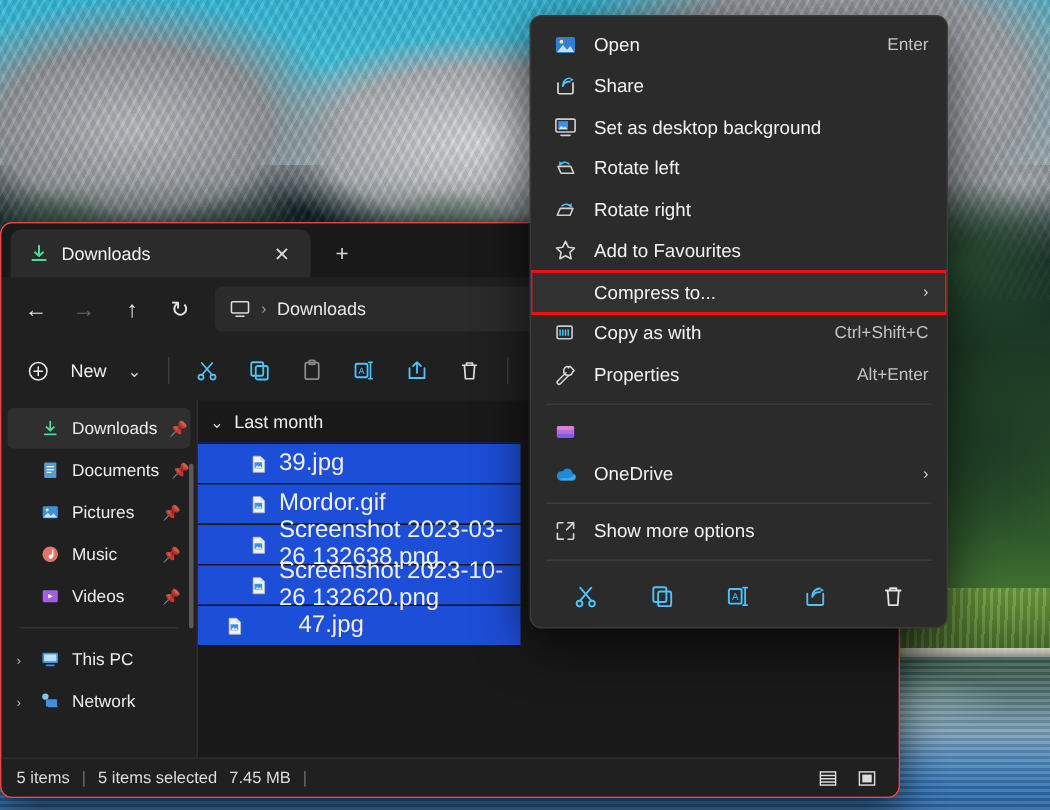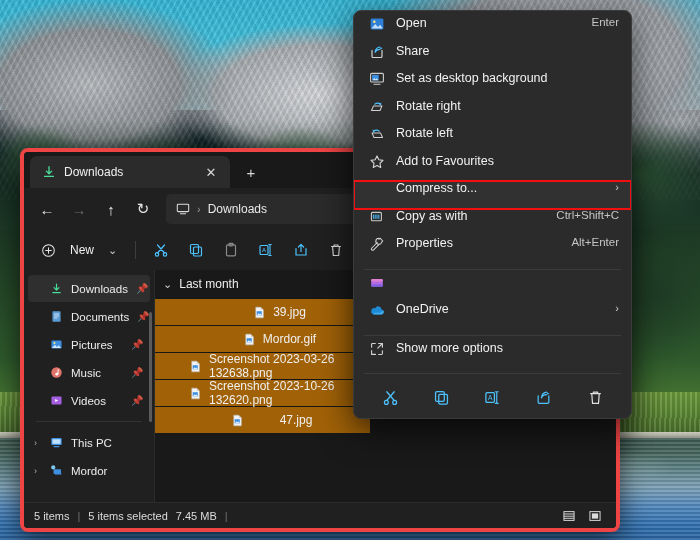--- a/index.html
+++ b/index.html
@@ -74,25 +74,25 @@
   .wp-water::after{
     content:""; position:absolute; inset:0;
     background:
       repeating-linear-gradient(180deg, rgba(255,255,255,.11) 0 2px, rgba(0,0,0,.09) 2px 4px),
       radial-gradient(ellipse 160px 30px at 560px 30px, rgba(230,238,245,.35) 0%, rgba(230,238,245,0) 72%),
       radial-gradient(ellipse 120px 22px at 300px 55px, rgba(220,232,242,.20) 0%, rgba(220,232,242,0) 75%);
   }
 
   
   #explorer {
-    position: absolute; left: 20px; top: 148px;
+    position: absolute; left: 0; top: 148px;
     width: 600px; height: 384px;
     background: #202020;
     border-radius: 8px;
-    border: 4px solid #ef4444;
+    border: 1px solid #ef4444;
     box-shadow: 0 8px 28px rgba(0,0,0,.65);
     overflow: hidden;
     color: #e8e8e8;
   }
 
   .tabstrip {
     height: 36px; background: #191919;
     display: flex; align-items: flex-end; padding-left: 6px;
   }
   .tab {
@@ -159,24 +159,23 @@
   }
   .nav-sep { height: 1px; background: #333; margin: 7px 12px; }
 
   .content { flex: 1; background: #191919; position: relative; overflow: hidden; }
   .group-hdr {
     display: flex; align-items: center; gap: 7px;
     height: 28px; padding-left: 8px; font-size: 12px; color: #efefef;
   }
   .frow {
     display: flex; align-items: center; gap: 7px;
-    height: 27px; padding-left: 34px; font-size: 12px; color: #f0f0f0;
-    background: #a16207; border-top: 1px solid #171717;
+    height: 27px; padding-left: 34px; font-size: 16px; color: #f0f0f0;
+    background: #1d4ed8; border-top: 1px solid #171717;
     width: 215px;
-    justify-content: center;
   }
   .frow.last { padding-left: 18px; gap: 36px; }
 
   .statusbar {
     position: absolute; left: 0; bottom: 0; width: 100%; height: 26px;
     background: #202020; border-top: 1px solid #2c2c2c;
     display: flex; align-items: center; padding: 0 10px;
     font-size: 11px; color: #dcdcdc; gap: 8px;
   }
   .sb-sep { color: #6f6f6f; }
@@ -193,21 +192,21 @@
 
   
   #ctxmenu {
     position: absolute; left: 353px; top: 10px;
     width: 279px; background: #2b2b2b;
     border: 1px solid #3b3b3b; border-radius: 8px;
     box-shadow: 0 10px 34px rgba(0,0,0,.7);
     padding: 5px 0; color: #f2f2f2; overflow: hidden;
   }
   .mi {
-    display: flex; align-items: flex-start;
+    display: flex; align-items: center;
     height: 27.5px; padding: 0 12px 0 10px; font-size: 12.5px;
     position: relative;
   }
   .mi .ic {
     width: 26px; display: flex; align-items: center; justify-content: center;
     flex-shrink: 0;
   }
   .mi .lbl { margin-left: 6px; flex: 1; white-space: nowrap; }
   .mi .sc { color: #c4c4c4; font-size: 11.5px; margin-left: 10px; }
   .mi .arr { color: #cfcfcf; font-size: 11px; margin-left: 10px; }
@@ -402,21 +401,21 @@
 
       <div class="nav-item">
         <span class="chev">›</span>
         <span>
           <svg width="13" height="13" viewBox="0 0 16 16">
             <rect x="4.4" y="6.4" width="9.2" height="6" rx="1" fill="#3f8fe0"></rect>
             <circle cx="4" cy="4.2" r="2.6" fill="#7ec8f0"></circle>
             <path d="M6.6 12.4h7" stroke="#3f8fe0" stroke-width="1.2" stroke-linecap="round"></path>
           </svg>
         </span>
-        <span>Mordor</span>
+        <span>Network</span>
       </div>
 
       <div class="scroll-v"></div>
     </div>
 
     <div class="content">
       <div class="group-hdr">
         <span style="font-size:11px;color:#cfcfcf;">⌄</span>
         <span>Last month</span>
       </div>
@@ -541,38 +540,38 @@
         <path d="M5 13.2h6" stroke="#cfcfcf" stroke-width="1.1" stroke-linecap="round"></path>
       </svg>
     </span>
     <span class="lbl">Set as desktop background</span>
     <span class="sc"></span>
   </div>
 
   <div class="mi">
     <span class="ic">
       <svg width="16" height="16" viewBox="0 0 16 16">
+        <path d="M13.5 11.5H5l-2-4.6h8.5z" fill="none" stroke="#d0d0d0" stroke-width="1.05" stroke-linejoin="round"></path>
+        <path d="M10.2 5.2C8 3.6 5.6 3.9 4.3 5.8" fill="none" stroke="#4cc2ff" stroke-width="1.15" stroke-linecap="round"></path>
+        <path d="M3.7 3.5l.3 2.6 2.3-1z" fill="#4cc2ff"></path>
+      </svg>
+    </span>
+    <span class="lbl">Rotate left</span>
+    <span class="sc"></span>
+  </div>
+
+  <div class="mi">
+    <span class="ic">
+      <svg width="16" height="16" viewBox="0 0 16 16">
         <path d="M2.5 11.5h8.5l2-4.6H4.5z" fill="none" stroke="#d0d0d0" stroke-width="1.05" stroke-linejoin="round"></path>
         <path d="M5.8 5.2c2.2-1.6 4.6-1.3 5.9.6" fill="none" stroke="#4cc2ff" stroke-width="1.15" stroke-linecap="round"></path>
         <path d="M12.3 3.5l-.3 2.6-2.3-1z" fill="#4cc2ff"></path>
       </svg>
     </span>
     <span class="lbl">Rotate right</span>
-    <span class="sc"></span>
-  </div>
-
-  <div class="mi">
-    <span class="ic">
-      <svg width="16" height="16" viewBox="0 0 16 16">
-        <path d="M13.5 11.5H5l-2-4.6h8.5z" fill="none" stroke="#d0d0d0" stroke-width="1.05" stroke-linejoin="round"></path>
-        <path d="M10.2 5.2C8 3.6 5.6 3.9 4.3 5.8" fill="none" stroke="#4cc2ff" stroke-width="1.15" stroke-linecap="round"></path>
-        <path d="M3.7 3.5l.3 2.6 2.3-1z" fill="#4cc2ff"></path>
-      </svg>
-    </span>
-    <span class="lbl">Rotate left</span>
     <span class="sc"></span>
   </div>
 
   <div class="mi">
     <span class="ic">
       <svg width="16" height="16" viewBox="0 0 16 16">
         <path d="M8 1.9l1.85 3.9 4.15.55-3.05 2.9.78 4.2L8 11.46l-3.73 1.99.78-4.2L2 6.35l4.15-.55z" fill="none" stroke="#d6d6d6" stroke-width="1.1" stroke-linejoin="round"></path>
       </svg>
     </span>
     <span class="lbl">Add to Favourites</span>

